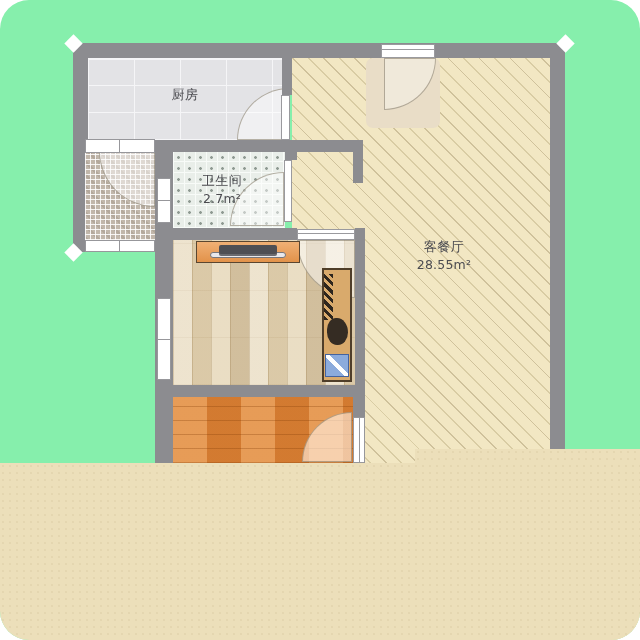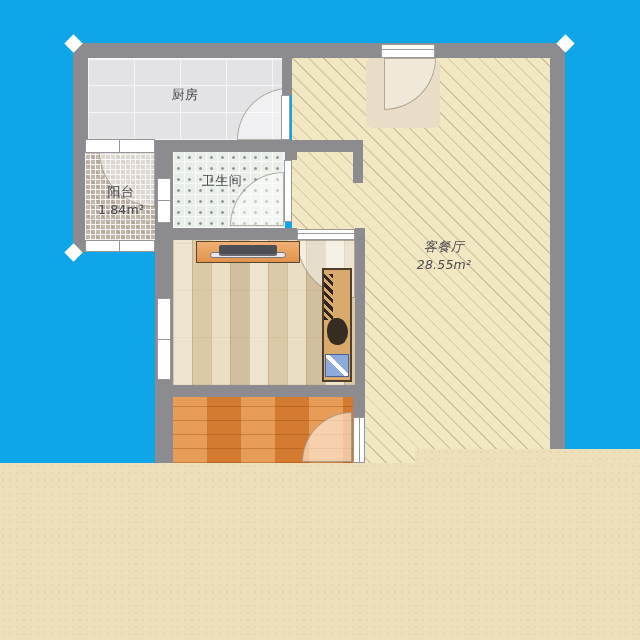--- a/index.html
+++ b/index.html
@@ -1,17 +1,17 @@
 <!DOCTYPE html>
 <html><head>
 <meta charset="utf-8">
 <style>
   html,body{margin:0;padding:0;background:#fff;}
-  #stage{position:relative;width:640px;height:640px;background:#0ea5e9;overflow:hidden;
-         font-family:"DejaVu Sans","Liberation Sans",sans-serif;}
+  #stage{position:relative;width:640px;height:640px;background:#86efac;overflow:hidden;
+         font-family:"DejaVu Sans","Liberation Sans",sans-serif;border-radius:29px;}
   .abs{position:absolute;}
   
   .wall{position:absolute;background:#8c8c90;z-index:30;}
   .bevel{position:absolute;width:13px;height:13px;background:#ffffff;transform:rotate(45deg);z-index:31;}
   
   .floor{position:absolute;z-index:10;}
   .floor-living{
     background:
       repeating-linear-gradient(45deg, rgba(150,132,90,0.38) 0 1.2px, rgba(0,0,0,0) 1.2px 11px,
                                 rgba(196,182,138,0.55) 11px 12.4px, rgba(0,0,0,0) 12.4px 22px),
@@ -139,28 +139,25 @@
     <div class="abs" style="left:0px;top:4px;width:9px;height:46px;background:repeating-linear-gradient(45deg,#2e261e 0 3px,rgba(0,0,0,0) 3px 6px);"></div>
     <div class="abs" style="left:3px;top:48px;width:21px;height:27px;background:#352c23;border-radius:45% 55% 50% 50%;"></div>
     <div class="abs" style="left:1px;top:84px;width:24px;height:23px;background:linear-gradient(45deg,#8cabdc 42%,#ffffff 42% 56%,#8cabdc 56%);border:1px solid #44639f;box-sizing:border-box;"></div>
   </div>
 
   <div class="lbl" style="left:130px;top:86px;">
     <div>厨房</div>
   </div>
   <div class="lbl" style="left:357px;top:78px;">
   </div>
-  <div class="lbl" style="left:66px;top:183px;">
-    <div>阳台</div>
-    <div class="area">1.84m²</div>
-  </div>
   <div class="lbl" style="left:167px;top:172px;">
     <div>卫生间</div>
+    <div class="area">2.7m²</div>
   </div>
-  <div class="lbl" style="left:389px;top:238px;font-style:italic;">
+  <div class="lbl" style="left:389px;top:238px;">
     <div>客餐厅</div>
     <div class="area">28.55m²</div>
   </div>
 
   <div class="mask" style="left:415px;top:449px;width:225px;height:191px;"></div>
   <div class="mask" style="left:0px;top:463px;width:640px;height:177px;"></div>
 
 </div>
 
 </body></html>

